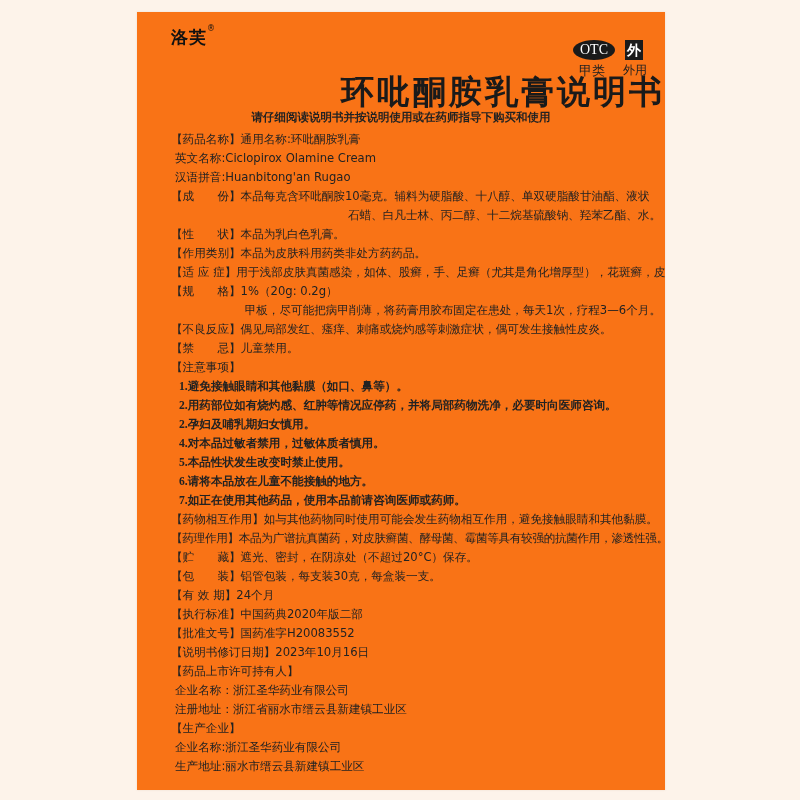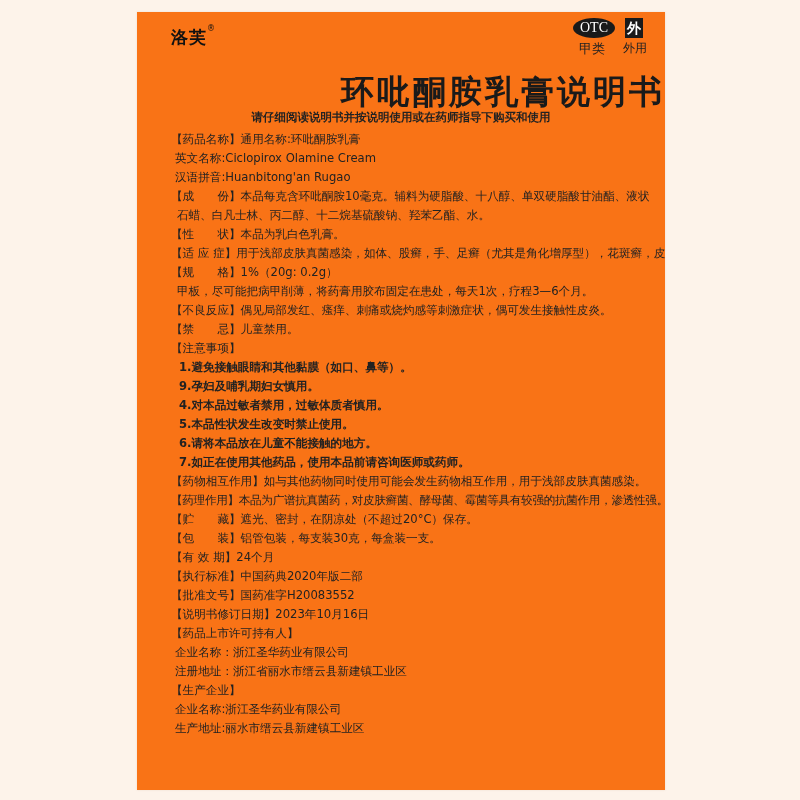--- a/index.html
+++ b/index.html
@@ -2,36 +2,36 @@
 <html><head>
 <meta charset="utf-8">
 <style>
   html, body { margin:0; padding:0; }
   body { width:800px; height:800px; background:#fdf3ea; position:relative; overflow:hidden;
          font-family:"DejaVu Sans", "Liberation Sans", sans-serif; color:#222; }
   .paper { position:absolute; left:137px; top:12px; width:528px; height:778px; background:#f97316;
            box-shadow:0 0 2px rgba(200,170,140,0.3); }
   .brand { position:absolute; left:34px; top:14px; font-size:17px; font-weight:bold; color:#111; letter-spacing:1px; }
   .brand sup { font-size:8px; font-weight:normal; vertical-align:top; position:relative; top:-2px; }
-  .badges { position:absolute; right:12px; top:6px; width:80px; height:40px; }
+  .badges { position:absolute; right:12px; top:28px; width:80px; height:40px; }
   .otc { position:absolute; left:0; top:0; width:42px; height:20px; border-radius:50%; background:#1a1a1a; color:#fff;
          font-family:"Liberation Serif", serif; font-size:14px; line-height:20px; text-align:center; }
   .wai { position:absolute; left:52px; top:0; width:18px; height:20px; background:#1a1a1a; color:#fff;
          font-size:14px; font-weight:bold; line-height:20px; text-align:center; }
   .otc-sub { position:absolute; left:6px; top:22px; font-size:13px; color:#222; }
   .wai-sub { position:absolute; left:50px; top:22px; font-size:12px; color:#222; }
   .title { position:absolute; left:0; width:528px; top:58px; text-align:right; font-size:33px; font-weight:bold;
            letter-spacing:3px; color:#1a1a1a; }
   .subtitle { position:absolute; left:0; width:528px; top:98px; text-align:center; font-size:11.5px; font-weight:bold; color:#222; }
   .body { position:absolute; left:34px; top:118px; width:490px; font-size:11.6px; line-height:19px; color:#222; }
   .row { white-space:nowrap; overflow:visible; }
   .ind { padding-left:4px; }
-  .cont { padding-left:6px; }
+  .cont { padding-left:6px;text-align:right; }
   .b { font-weight:normal; }
-  .note { padding-left:8px; font-weight:bold; }
+  .note { padding-left:8px; font-weight:bold;font-family:Liberation Serif, serif; }
 </style>
 </head>
 <body>
 
 <div class="paper">
   <div class="brand"><span>洛芙</span><sup>®</sup></div>
 
   <div class="badges">
     <div class="otc">OTC</div>
     <div class="wai">外</div>
@@ -44,34 +44,36 @@
 
   <div class="body">
     <div class="row"><span>【药品名称】</span><span>通用名称:</span><span>环吡酮胺乳膏</span></div>
     <div class="row ind"><span>英文名称:</span><span>Ciclopirox Olamine Cream</span></div>
     <div class="row ind"><span>汉语拼音:</span><span>Huanbitong'an Rugao</span></div>
 
     <div class="row"><span>【成　　份】</span><span>本品每克含环吡酮胺10毫克。辅料为硬脂酸、十八醇、单双硬脂酸甘油酯、液状</span></div>
     <div class="row cont">石蜡、白凡士林、丙二醇、十二烷基硫酸钠、羟苯乙酯、水。</div>
 
     <div class="row"><span>【性　　状】</span><span>本品为乳白色乳膏。</span></div>
+    <div class="row"><span>【作用类别】</span><span>本品为皮肤科用药类非处方药药品。</span></div>
     <div class="row"><span>【适 应 症】</span><span>用于浅部皮肤真菌感染，如体、股癣，手、足癣（尤其是角化增厚型），花斑癣，皮</span></div>
     <div class="row"><span>【规　　格】</span><span>1%（20g: 0.2g）</span></div>
     <div class="row cont">甲板，尽可能把病甲削薄，将药膏用胶布固定在患处，每天1次，疗程3—6个月。</div>
     <div class="row"><span>【不良反应】</span><span>偶见局部发红、瘙痒、刺痛或烧灼感等刺激症状，偶可发生接触性皮炎。</span></div>
     <div class="row b"><span>【禁　　忌】</span><span>儿童禁用。</span></div>
     <div class="row b">【注意事项】</div>
     <div class="row note">1.避免接触眼睛和其他黏膜（如口、鼻等）。</div>
-    <div class="row note">9.孕妇及哺乳期妇女慎用。</div>
+    <div class="row note">2.用药部位如有烧灼感、红肿等情况应停药，并将局部药物洗净，必要时向医师咨询。</div>
+    <div class="row note">2.孕妇及哺乳期妇女慎用。</div>
     <div class="row note">4.对本品过敏者禁用，过敏体质者慎用。</div>
     <div class="row note">5.本品性状发生改变时禁止使用。</div>
     <div class="row note">6.请将本品放在儿童不能接触的地方。</div>
     <div class="row note">7.如正在使用其他药品，使用本品前请咨询医师或药师。</div>
 
-    <div class="row"><span>【药物相互作用】</span><span>如与其他药物同时使用可能会发生药物相互作用，用于浅部皮肤真菌感染。</span></div>
+    <div class="row"><span>【药物相互作用】</span><span>如与其他药物同时使用可能会发生药物相互作用，避免接触眼睛和其他黏膜。</span></div>
     <div class="row" style="letter-spacing:-0.3px"><span>【药理作用】</span><span>本品为广谱抗真菌药，对皮肤癣菌、酵母菌、霉菌等具有较强的抗菌作用，渗透性强。</span></div>
     <div class="row"><span>【贮　　藏】</span><span>遮光、密封，在阴凉处（不超过20°C）保存。</span></div>
     <div class="row"><span>【包　　装】</span><span>铝管包装，每支装30克，每盒装一支。</span></div>
     <div class="row"><span>【有 效 期】</span><span>24个月</span></div>
     <div class="row"><span>【执行标准】</span><span>中国药典2020年版二部</span></div>
     <div class="row"><span>【批准文号】</span><span>国药准字H20083552</span></div>
     <div class="row"><span>【说明书修订日期】</span><span>2023年10月16日</span></div>
 
     <div class="row">【药品上市许可持有人】</div>
     <div class="row ind"><span>企业名称：</span><span>浙江圣华药业有限公司</span></div>

